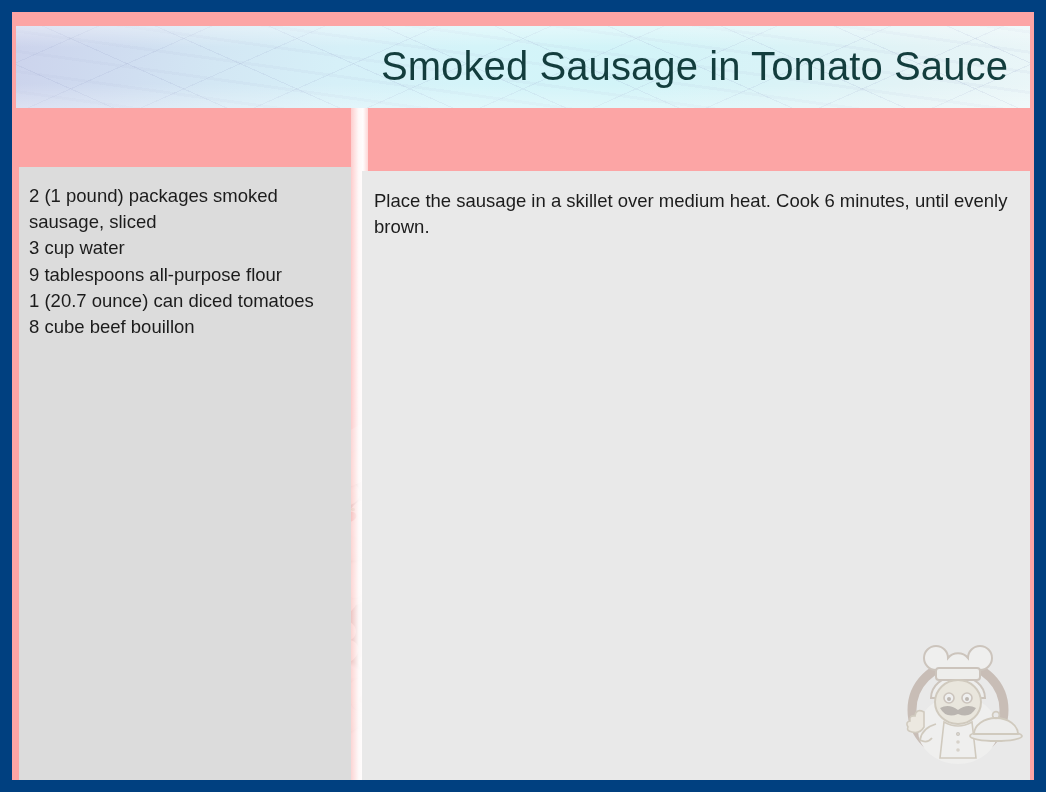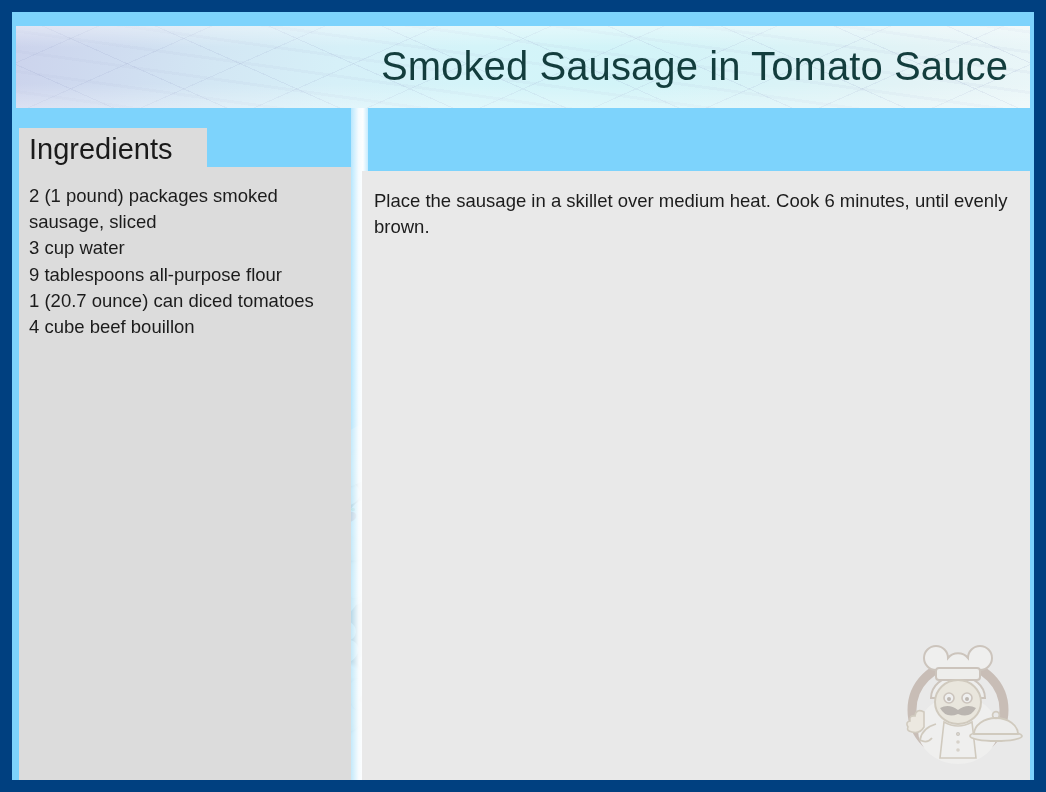--- a/index.html
+++ b/index.html
@@ -20,21 +20,21 @@
     width: 1046px;
     height: 792px;
     background: #004080;
     padding: 12px;
   }
 
   #page {
     position: relative;
     width: 1022px;
     height: 768px;
-    background: #7dd3fc;
+    background: #fca5a5;
     overflow: hidden;
   }
 
   
   #banner {
     position: absolute;
     left: 4px;
     top: 14px;
     width: 1014px;
     height: 82px;
@@ -611,31 +611,28 @@
           <div class="herb" style="left: 182.393px; top: 247.58px; width: 6.3116px; height: 3.78696px; transform: rotate(75.7658deg);"></div>
           <div class="herb" style="left: 538.344px; top: 172.056px; width: 7.58582px; height: 4.55149px; transform: rotate(27.1062deg);"></div>
           <div class="herb" style="left: 453.154px; top: 108.552px; width: 7.1843px; height: 4.31058px; transform: rotate(78.706deg);"></div>
           <div class="herb" style="left: 470.622px; top: 326.233px; width: 9.3979px; height: 5.63874px; transform: rotate(47.9446deg);"></div>
           <div class="herb" style="left: 326.485px; top: 321.813px; width: 8.71699px; height: 5.23019px; transform: rotate(79.5797deg);"></div>
         </div>
     </div>
 
     <div id="divider-strip"></div>
 
-    <div class="tab" id="ingredients-tab">
-      <span class="tab-label">Ingredients</span>
-    </div>
     <div class="panel" id="ingredients-panel">
       <div class="panel-body">
         <ul id="ingredients-list">
             <li>2 (1 pound) packages smoked sausage, sliced</li>
             <li>3 cup water</li>
             <li>9 tablespoons all-purpose flour</li>
             <li>1 (20.7 ounce) can diced tomatoes</li>
-            <li>4 cube beef bouillon</li>
+            <li>8 cube beef bouillon</li>
           </ul>
       </div>
     </div>
 
     <div class="panel" id="directions-panel">
       <div id="directions-body">
           <p class="direction-para">Place the sausage in a skillet over medium heat. Cook 6 minutes, until evenly brown.</p>
         </div>
     </div>
 

